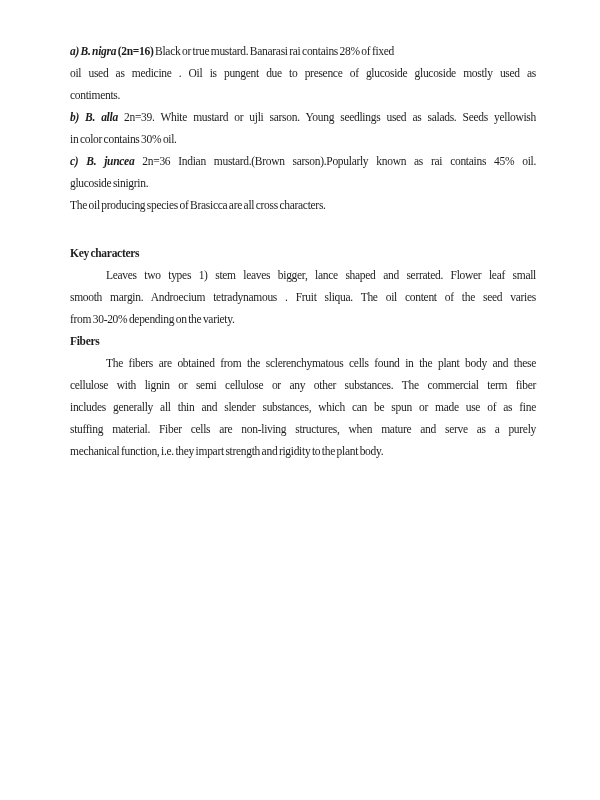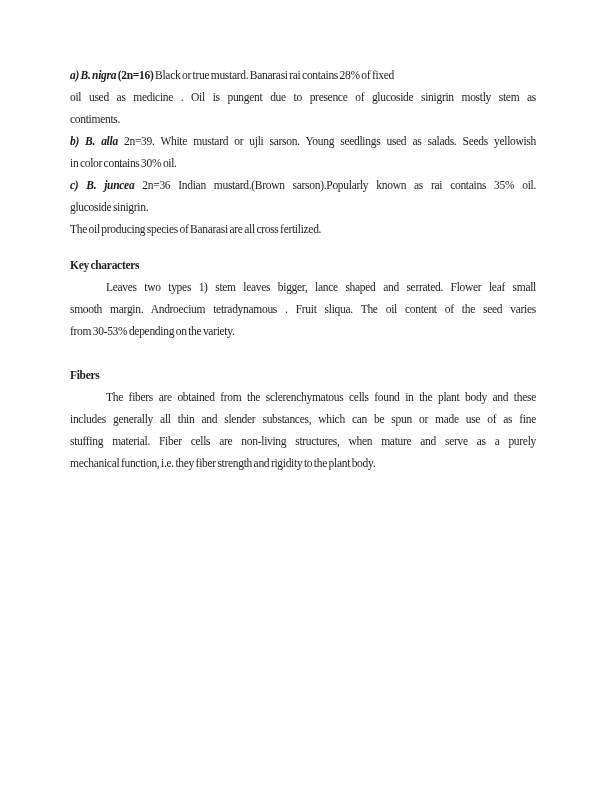--- a/index.html
+++ b/index.html
@@ -9,21 +9,21 @@
   }
   body {
     width: 600px;
     height: 800px;
     overflow: hidden;
   }
   .page {
     box-sizing: border-box;
     width: 600px;
     height: 800px;
-    padding: 64px 64px 0 70px;
+    padding: 40px 64px 0 70px;
     background: #ffffff;
     font-family: "Liberation Serif", "DejaVu Serif", serif;
     font-size: 11.5px;
     line-height: 22px;
     color: #1d1d1d;
     letter-spacing: -0.3px;
     word-spacing: -1px;
   }
   .textblock {
     width: 466px;
@@ -33,70 +33,70 @@
   }
   .just {
     text-align: justify;
     text-align-last: justify;
   }
   .ind {
     text-indent: 36px;
   }
   .h {
     font-weight: bold;
-    margin-top: 22px;
   }
   .gapbefore {
-    margin-top: 14px;
+    margin-top: 26px;
   }
   .bi {
     font-weight: bold;
     font-style: italic;
   }
   .b {
     font-weight: bold;
   }
 </style>
 </head>
 <body>
 
 <div class="page">
   <div class="textblock">
 
     <div class="line"><span class="bi">a) B. nigra </span><span class="b">(2n=16) </span><span>Black or true mustard. Banarasi rai contains 28% of fixed</span></div>
 
-    <div class="line just">oil used as medicine . Oil is pungent due to presence of glucoside sinigrin mostly stem as</div>
+    <div class="line just">oil used as medicine . Oil is pungent due to presence of glucoside glucoside mostly used as</div>
 
     <div class="line">contiments.</div>
 
     <div class="line just"><span class="bi">b) B. alla </span><span>2n=39. White mustard or ujli sarson. Young seedlings used as salads. Seeds yellowish</span></div>
 
     <div class="line">in color contains 30% oil.</div>
 
-    <div class="line just"><span class="bi">c) B. juncea </span><span>2n=36 Indian mustard.(Brown sarson).Popularly known as rai contains 35% oil.</span></div>
+    <div class="line just"><span class="bi">c) B. juncea </span><span>2n=36 Indian mustard.(Brown sarson).Popularly known as rai contains 45% oil.</span></div>
 
 
     <div class="line">glucoside sinigrin.</div>
 
-    <div class="line">The oil producing species of Banarasi are all cross fertilized.</div>
+    <div class="line">The oil producing species of Brasicca are all cross characters.</div>
 
     <div class="line h gapbefore">Key characters</div>
 
     <div class="line just ind">Leaves two types 1) stem leaves bigger, lance shaped and serrated. Flower leaf small</div>
 
     <div class="line just">smooth margin. Androecium tetradynamous . Fruit sliqua.  The oil content of the seed varies</div>
 
-    <div class="line">from 30-53% depending on the variety.</div>
+    <div class="line">from 30-20% depending on the variety.</div>
 
     <div class="line h">Fibers</div>
 
     <div class="line just ind">The fibers are obtained from the sclerenchymatous cells found in the plant body and these</div>
 
 
+    <div class="line just">cellulose with lignin or semi cellulose or any other substances. The commercial term fiber</div>
 
     <div class="line just">includes generally all thin and slender substances, which can be spun or made use of as fine</div>
 
     <div class="line just">stuffing material.  Fiber cells are non-living structures, when mature and serve as a purely</div>
 
-    <div class="line">mechanical function, i.e. they fiber strength and rigidity to the plant body.</div>
+    <div class="line">mechanical function, i.e. they impart strength and rigidity to the plant body.</div>
 
   </div>
 </div>
 
 </body></html>

